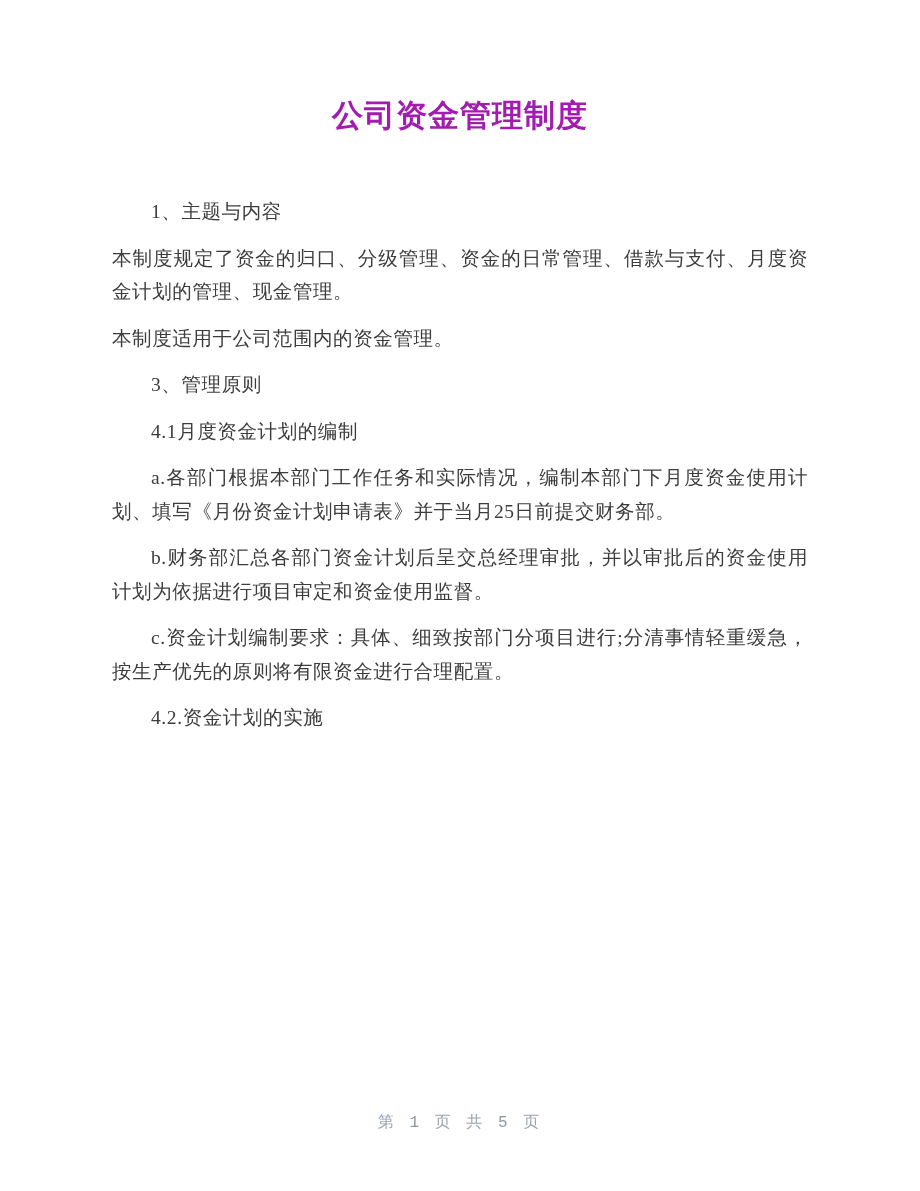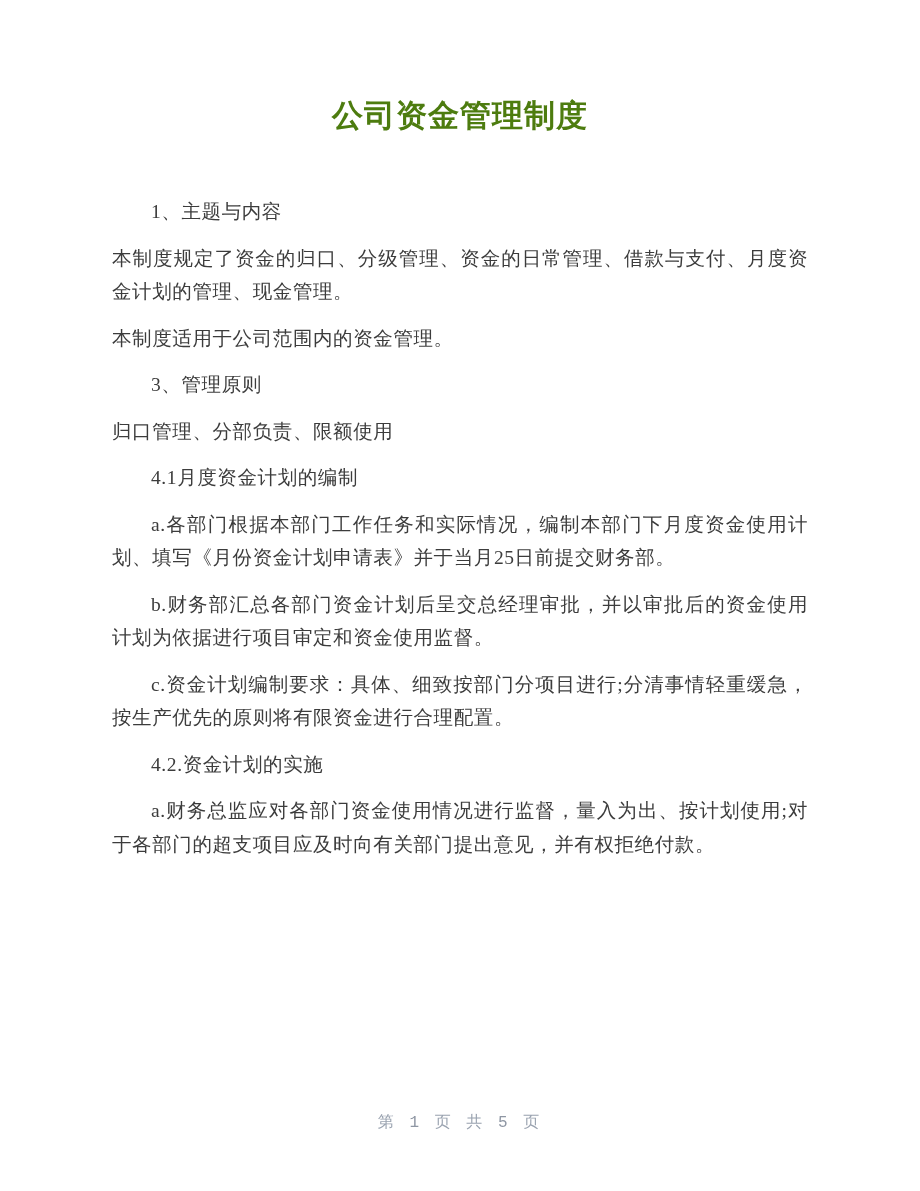--- a/index.html
+++ b/index.html
@@ -22,21 +22,21 @@
     padding: 0 112px;
     position: relative;
   }
   .doc-title {
     margin: 0;
     padding-top: 95px;
     text-align: center;
     font-family: "DejaVu Sans", "Liberation Sans", sans-serif;
     font-size: 31px;
     font-weight: bold;
-    color: #4d7c0f;
+    color: #a21caf;
     letter-spacing: 1px;
   }
   .body-text {
     margin-top: 58px;
   }
   .para {
     margin: 0 0 13px 0;
     font-size: 19.5px;
     line-height: 1.72;
     letter-spacing: 0.6px;
@@ -66,27 +66,25 @@
 
 <div class="page">
 
   <h1 class="doc-title">公司资金管理制度</h1>
 
   <div class="body-text">
     <p class="para indent">1、主题与内容</p>
     <p class="para">本制度规定了资金的归口、分级管理、资金的日常管理、借款与支付、月度资金计划的管理、现金管理。</p>
     <p class="para">本制度适用于公司范围内的资金管理。</p>
     <p class="para indent">3、管理原则</p>
-    <p class="para">归口管理、分部负责、限额使用</p>
     <p class="para indent">4.1月度资金计划的编制</p>
     <p class="para indent">a.各部门根据本部门工作任务和实际情况，编制本部门下月度资金使用计划、填写《月份资金计划申请表》并于当月25日前提交财务部。</p>
     <p class="para indent">b.财务部汇总各部门资金计划后呈交总经理审批，并以审批后的资金使用计划为依据进行项目审定和资金使用监督。</p>
     <p class="para indent">c.资金计划编制要求：具体、细致按部门分项目进行;分清事情轻重缓急，按生产优先的原则将有限资金进行合理配置。</p>
     <p class="para indent">4.2.资金计划的实施</p>
-    <p class="para indent">a.财务总监应对各部门资金使用情况进行监督，量入为出、按计划使用;对于各部门的超支项目应及时向有关部门提出意见，并有权拒绝付款。</p>
   </div>
 
   <div class="footer">
     <span>第</span>
     <span class="num">1</span>
     <span>页</span>
     <span>共</span>
     <span class="num">5</span>
     <span>页</span>
   </div>

